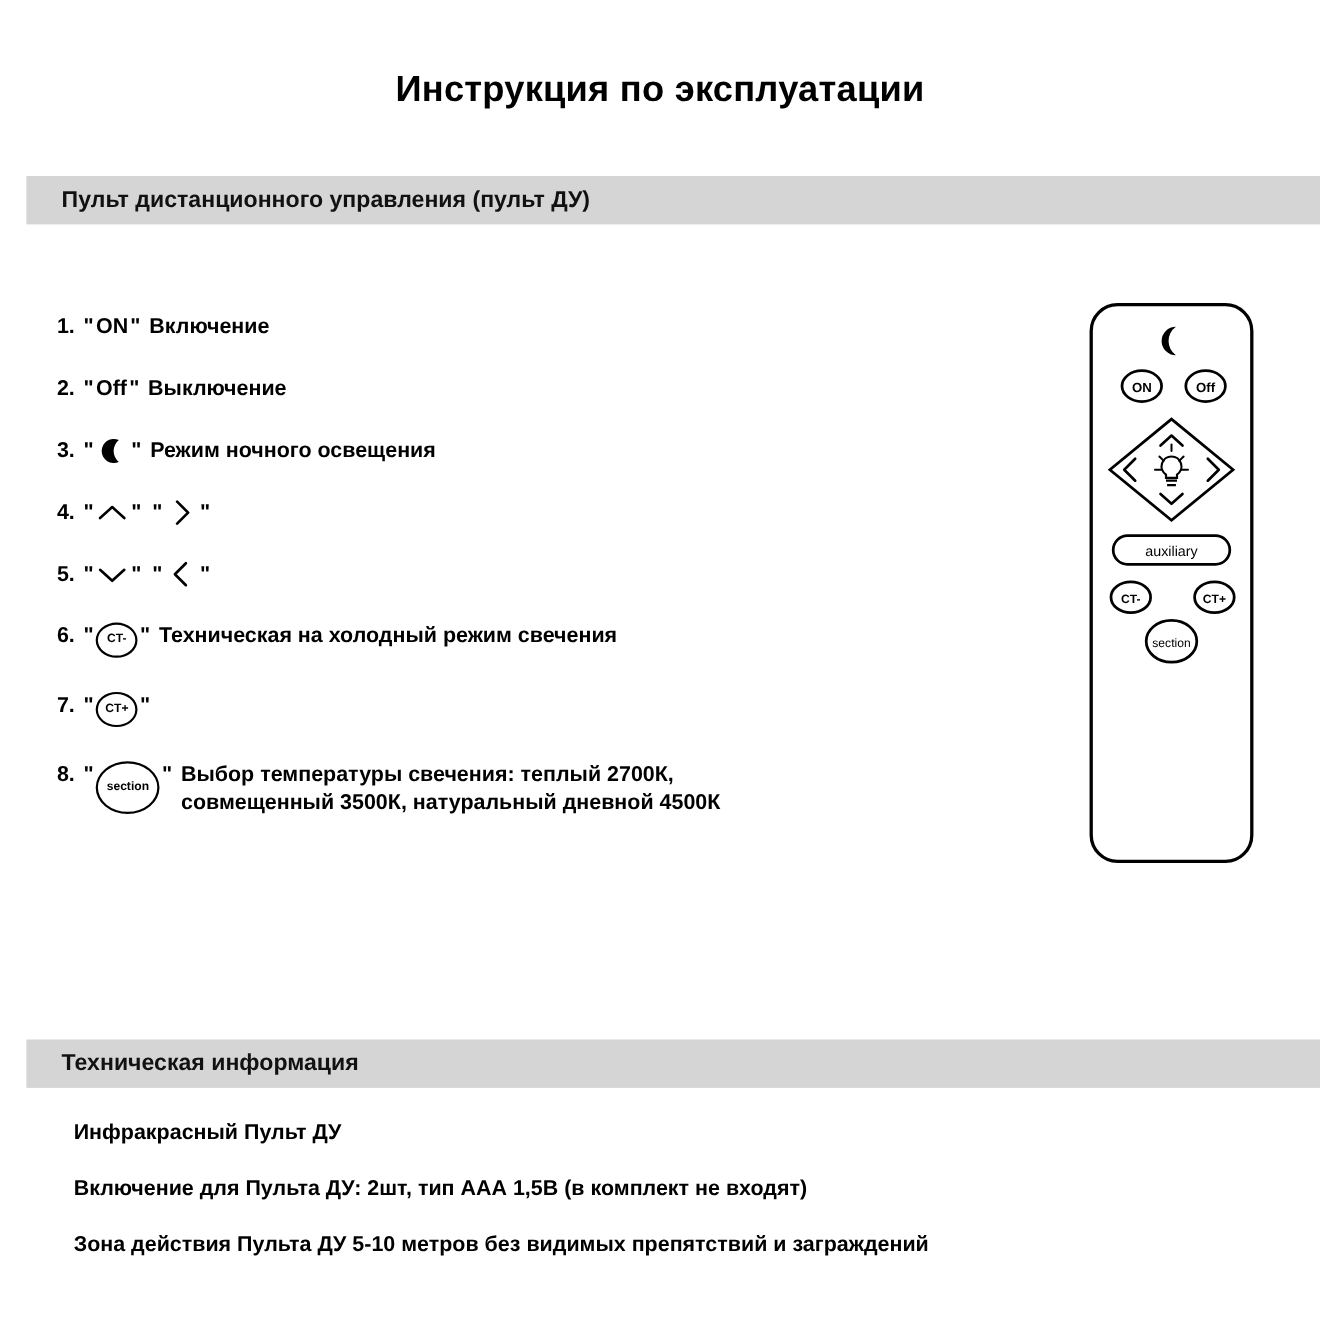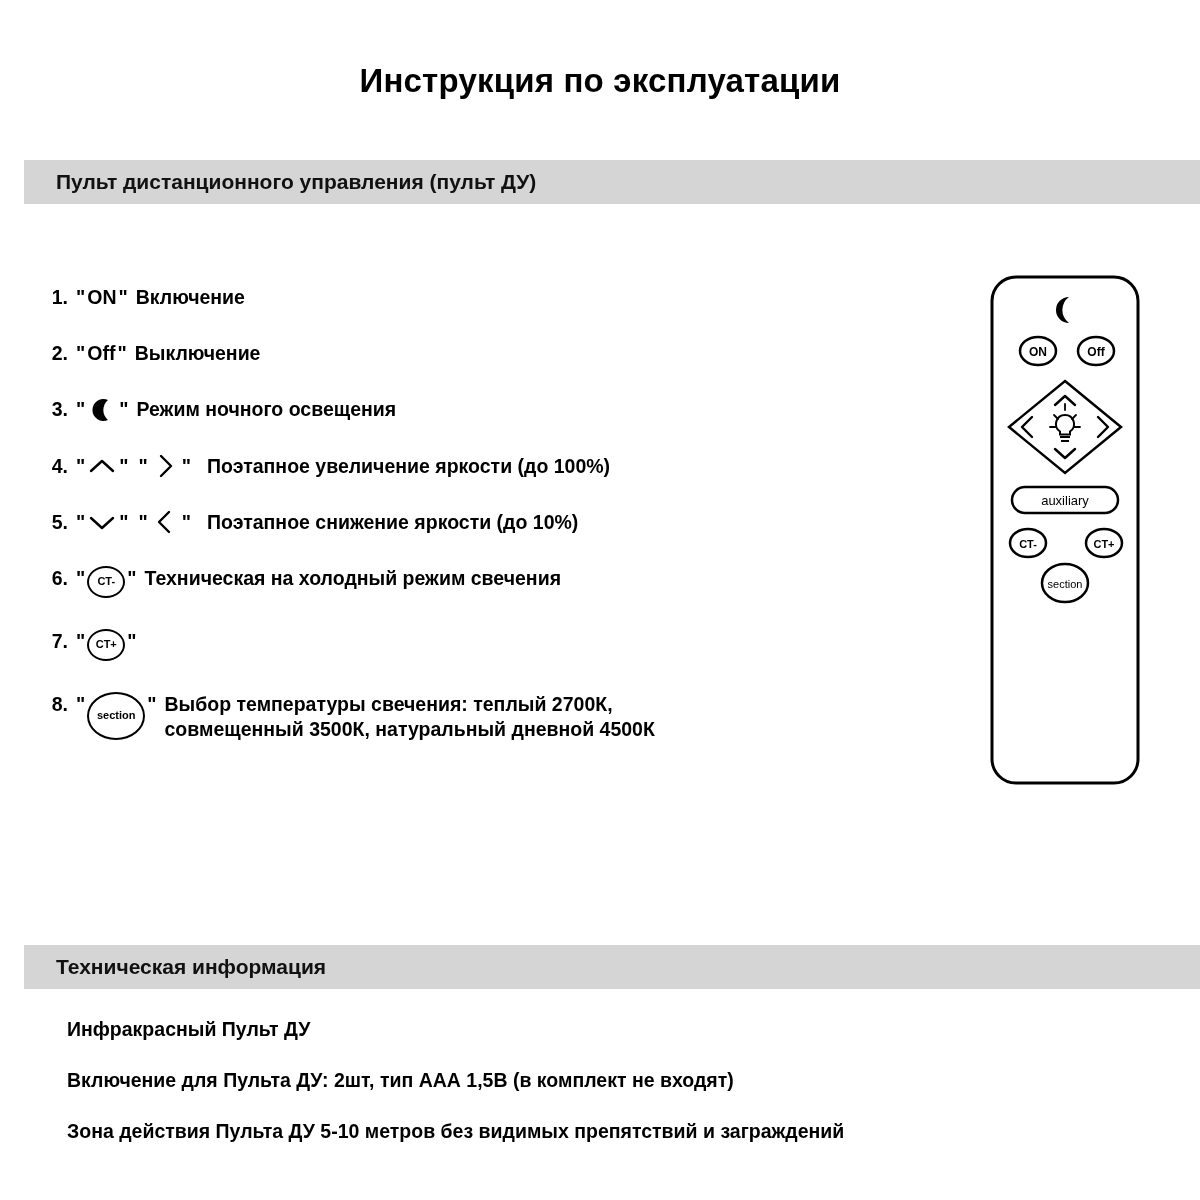--- a/index.html
+++ b/index.html
@@ -192,42 +192,40 @@
       <span class="q">"</span>
       <span class="gap-s"></span>
       <span class="q">"</span>
       <span class="ic chev">
         <svg width="22" height="26" viewBox="0 0 22 26">
           <polyline points="7,3 17,13 7,23" fill="none" stroke="#000" stroke-width="2.4" stroke-linecap="round" stroke-linejoin="round"></polyline>
         </svg>
       </span>
       <span class="q">"</span>
       <span class="gap-m"></span>
-      <span class="item-text">Поэтапное увеличение яркости (до 100%)</span>
     </div>
 
     <div class="list-item">
       <span class="list-num">5.</span>
       <span class="q">"</span>
       <span class="ic chev">
         <svg width="30" height="22" viewBox="0 0 30 22">
           <polyline points="4,7 15,17 26,7" fill="none" stroke="#000" stroke-width="2.4" stroke-linecap="round" stroke-linejoin="round"></polyline>
         </svg>
       </span>
       <span class="q">"</span>
       <span class="gap-s"></span>
       <span class="q">"</span>
       <span class="ic chev">
         <svg width="22" height="26" viewBox="0 0 22 26">
           <polyline points="15,3 5,13 15,23" fill="none" stroke="#000" stroke-width="2.4" stroke-linecap="round" stroke-linejoin="round"></polyline>
         </svg>
       </span>
       <span class="q">"</span>
       <span class="gap-m"></span>
-      <span class="item-text">Поэтапное снижение яркости (до 10%)</span>
     </div>
 
     <div class="list-item">
       <span class="list-num">6.</span>
       <span class="q">"</span>
       <span class="ic key-round">CT-</span>
       <span class="q">"</span>
       <span class="gap-s"></span>
       <span class="item-text">Техническая на холодный режим свечения</span>
     </div>

